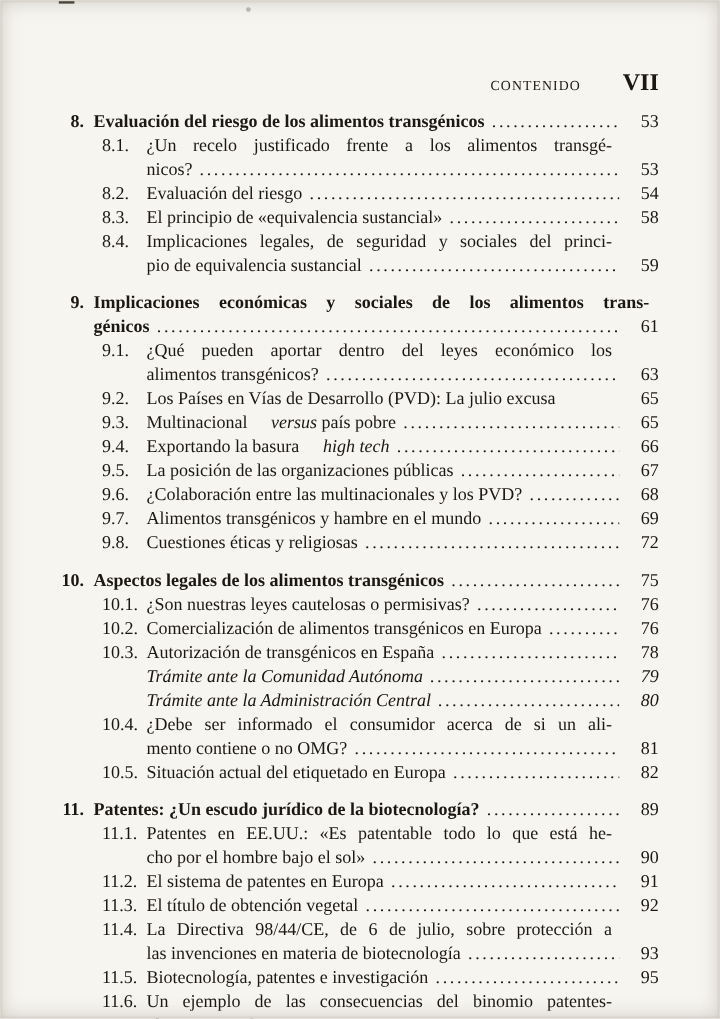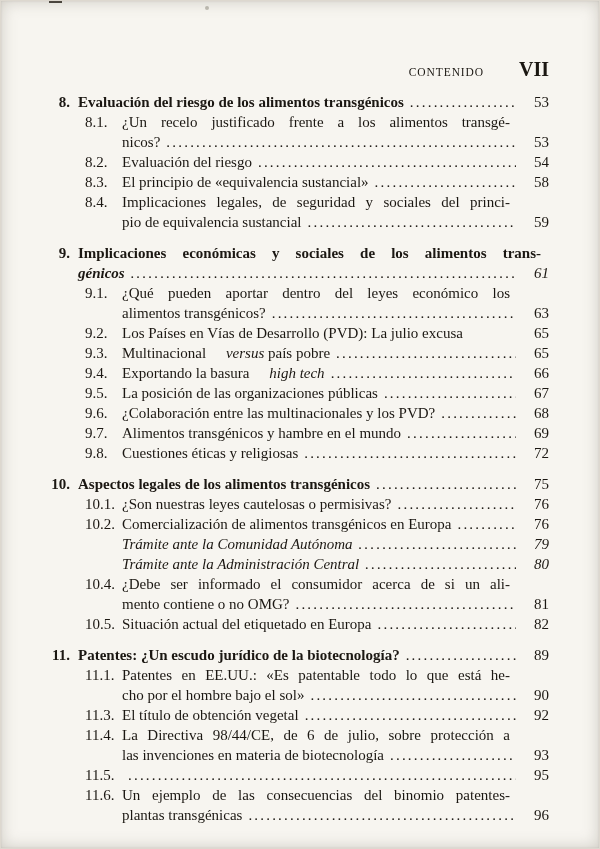--- a/index.html
+++ b/index.html
@@ -17,21 +17,21 @@
   .artifact-a { position:absolute; top:0; left:49px; width:13px; height:3px; background:#45413a; }
   .artifact-b { position:absolute; top:6px; left:205px; width:4px; height:4px; border-radius:50%; background:#928d82; opacity:.55; }
   .page { padding:59px 51px 0 48px; position:relative; }
   .header { display:flex; justify-content:flex-end; align-items:baseline; line-height:20px; margin-bottom:10px; }
   .running-title { font-size:11.5px; letter-spacing:.9px; margin-right:35px; }
   .folio { font-weight:bold; font-size:20px; }
   .row { display:flex; align-items:baseline; line-height:20px; }
   .row .num { flex:none; }
   .chapter { font-weight:bold; }
   .chapter .num { width:22px; text-align:right; margin-right:8px; }
-  .chapter-cont { font-weight:bold; padding-left:30px;font-style:italic; }
+  .chapter-cont { font-weight:bold; padding-left:30px; }
   .entry { padding-left:37px; }
   .entry .num { width:37px; }
   .cont { padding-left:74px;align-items:center; }
   .sub-italic { padding-left:74px; font-style:italic; }
   .text { flex:0 0 auto; white-space:nowrap; }
   .it { font-style:italic;margin-left:16px; }
   .row.fill .text { flex:1 1 auto; white-space:normal; text-align:justify; text-align-last:justify; }
   .entry.fill, .cont.fill { padding-right:39px; }
   .chapter.fill { padding-right:8px; }
   .leader { flex:1 1 0; min-width:0; overflow:hidden; white-space:nowrap; margin:0 6px; font-weight:normal; }
@@ -164,20 +164,26 @@
           <span class="text"><span>¿Son nuestras leyes cautelosas o permisivas?</span></span>
           <span class="leader"></span>
           <span class="page-num">76</span>
         </div>
         <div class="row entry">
           <span class="num">10.2.</span>
           <span class="text"><span>Comercialización de alimentos transgénicos en Europa</span></span>
           <span class="leader"></span>
           <span class="page-num">76</span>
         </div>
+        <div class="row entry">
+          <span class="num">10.3.</span>
+          <span class="text"><span>Autorización de transgénicos en España</span></span>
+          <span class="leader"></span>
+          <span class="page-num">78</span>
+        </div>
         <div class="row sub-italic">
           <span class="text"><span>Trámite ante la Comunidad Autónoma</span></span>
           <span class="leader"></span>
           <span class="page-num">79</span>
         </div>
         <div class="row sub-italic">
           <span class="text"><span>Trámite ante la Administración Central</span></span>
           <span class="leader"></span>
           <span class="page-num">80</span>
         </div>
@@ -207,36 +213,43 @@
         <div class="row entry fill">
           <span class="num">11.1.</span>
           <span class="text"><span>Patentes en EE.UU.: «Es patentable todo lo que está he-</span></span>
         </div>
         <div class="row cont">
           <span class="text"><span>cho por el hombre bajo el sol»</span></span>
           <span class="leader"></span>
           <span class="page-num">90</span>
         </div>
         <div class="row entry">
+          <span class="num">11.2.</span>
+          <span class="text"><span>El sistema de patentes en Europa</span></span>
+          <span class="leader"></span>
+          <span class="page-num">91</span>
+        </div>
+        <div class="row entry">
           <span class="num">11.3.</span>
           <span class="text"><span>El título de obtención vegetal</span></span>
           <span class="leader"></span>
           <span class="page-num">92</span>
         </div>
         <div class="row entry fill">
           <span class="num">11.4.</span>
           <span class="text"><span>La Directiva 98/44/CE, de 6 de julio, sobre protección a</span></span>
         </div>
         <div class="row cont">
           <span class="text"><span>las invenciones en materia de biotecnología</span></span>
           <span class="leader"></span>
           <span class="page-num">93</span>
         </div>
         <div class="row entry">
           <span class="num">11.5.</span>
+          <span class="text"><span>Biotecnología, patentes e investigación</span></span>
           <span class="leader"></span>
           <span class="page-num">95</span>
         </div>
         <div class="row entry fill">
           <span class="num">11.6.</span>
           <span class="text"><span>Un ejemplo de las consecuencias del binomio patentes-</span></span>
         </div>
         <div class="row cont">
           <span class="text"><span>plantas transgénicas</span></span>
           <span class="leader"></span>

